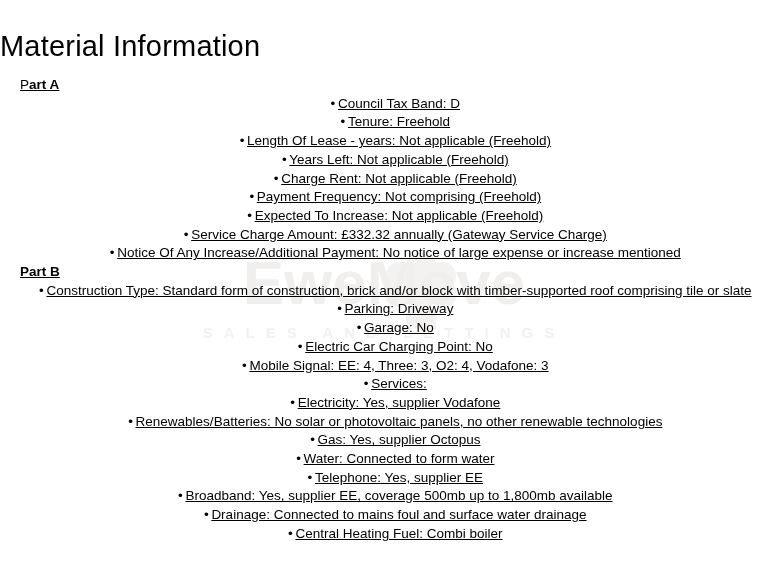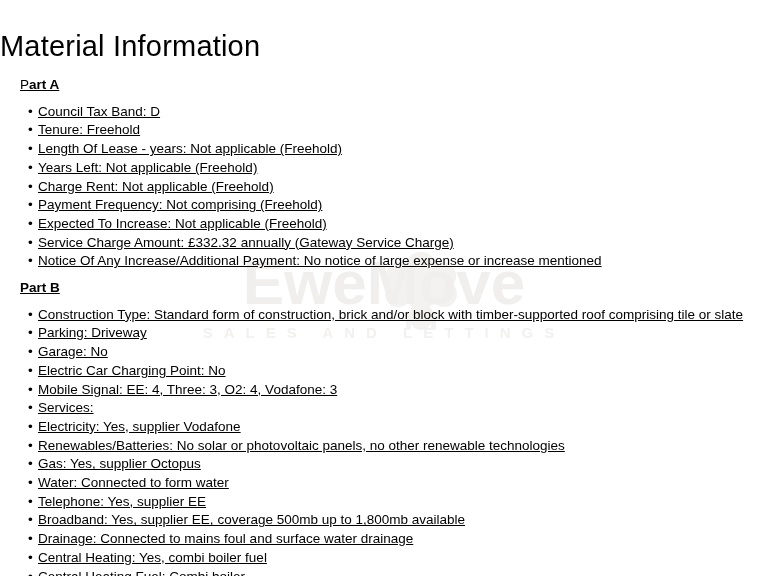--- a/index.html
+++ b/index.html
@@ -86,22 +86,23 @@
     margin: 0;
     padding: 0 0 0 20px;
     line-height: 18.7px;
   }
   .section-heading .lead-plain {
     font-weight: normal;
   }
 
   ul.bullets {
     list-style: none;
-    margin: 8px;
+    margin: 0;
     padding: 0;
+    text-align: center;
   }
   ul.bullets li {
     font-size: 13.5px;
     line-height: 18.7px;
     padding: 0 0 0 20px;
     white-space: nowrap;
   }
   ul.bullets li .bullet {
     display: inline-block;
     width: 10px;
@@ -158,18 +159,17 @@
       <li><span class="bullet">•</span><span>Electric Car Charging Point: No</span></li>
       <li><span class="bullet">•</span><span>Mobile Signal: EE: 4, Three: 3, O2: 4, Vodafone: 3</span></li>
       <li><span class="bullet">•</span><span>Services:</span></li>
       <li><span class="bullet">•</span><span>Electricity: Yes, supplier Vodafone</span></li>
       <li><span class="bullet">•</span><span>Renewables/Batteries: No solar or photovoltaic panels, no other renewable technologies</span></li>
       <li><span class="bullet">•</span><span>Gas: Yes, supplier Octopus</span></li>
       <li><span class="bullet">•</span><span>Water: Connected to form water</span></li>
       <li><span class="bullet">•</span><span>Telephone: Yes, supplier EE</span></li>
       <li><span class="bullet">•</span><span>Broadband: Yes, supplier EE, coverage 500mb up to 1,800mb available</span></li>
       <li><span class="bullet">•</span><span>Drainage: Connected to mains foul and surface water drainage</span></li>
-      <li><span class="bullet">•</span><span>Central Heating: Yes, combi boiler fuel</span></li>
       <li><span class="bullet">•</span><span>Central Heating Fuel: Combi boiler</span></li>
     </ul>
   </div>
 
 </div>
 
 </body></html>

